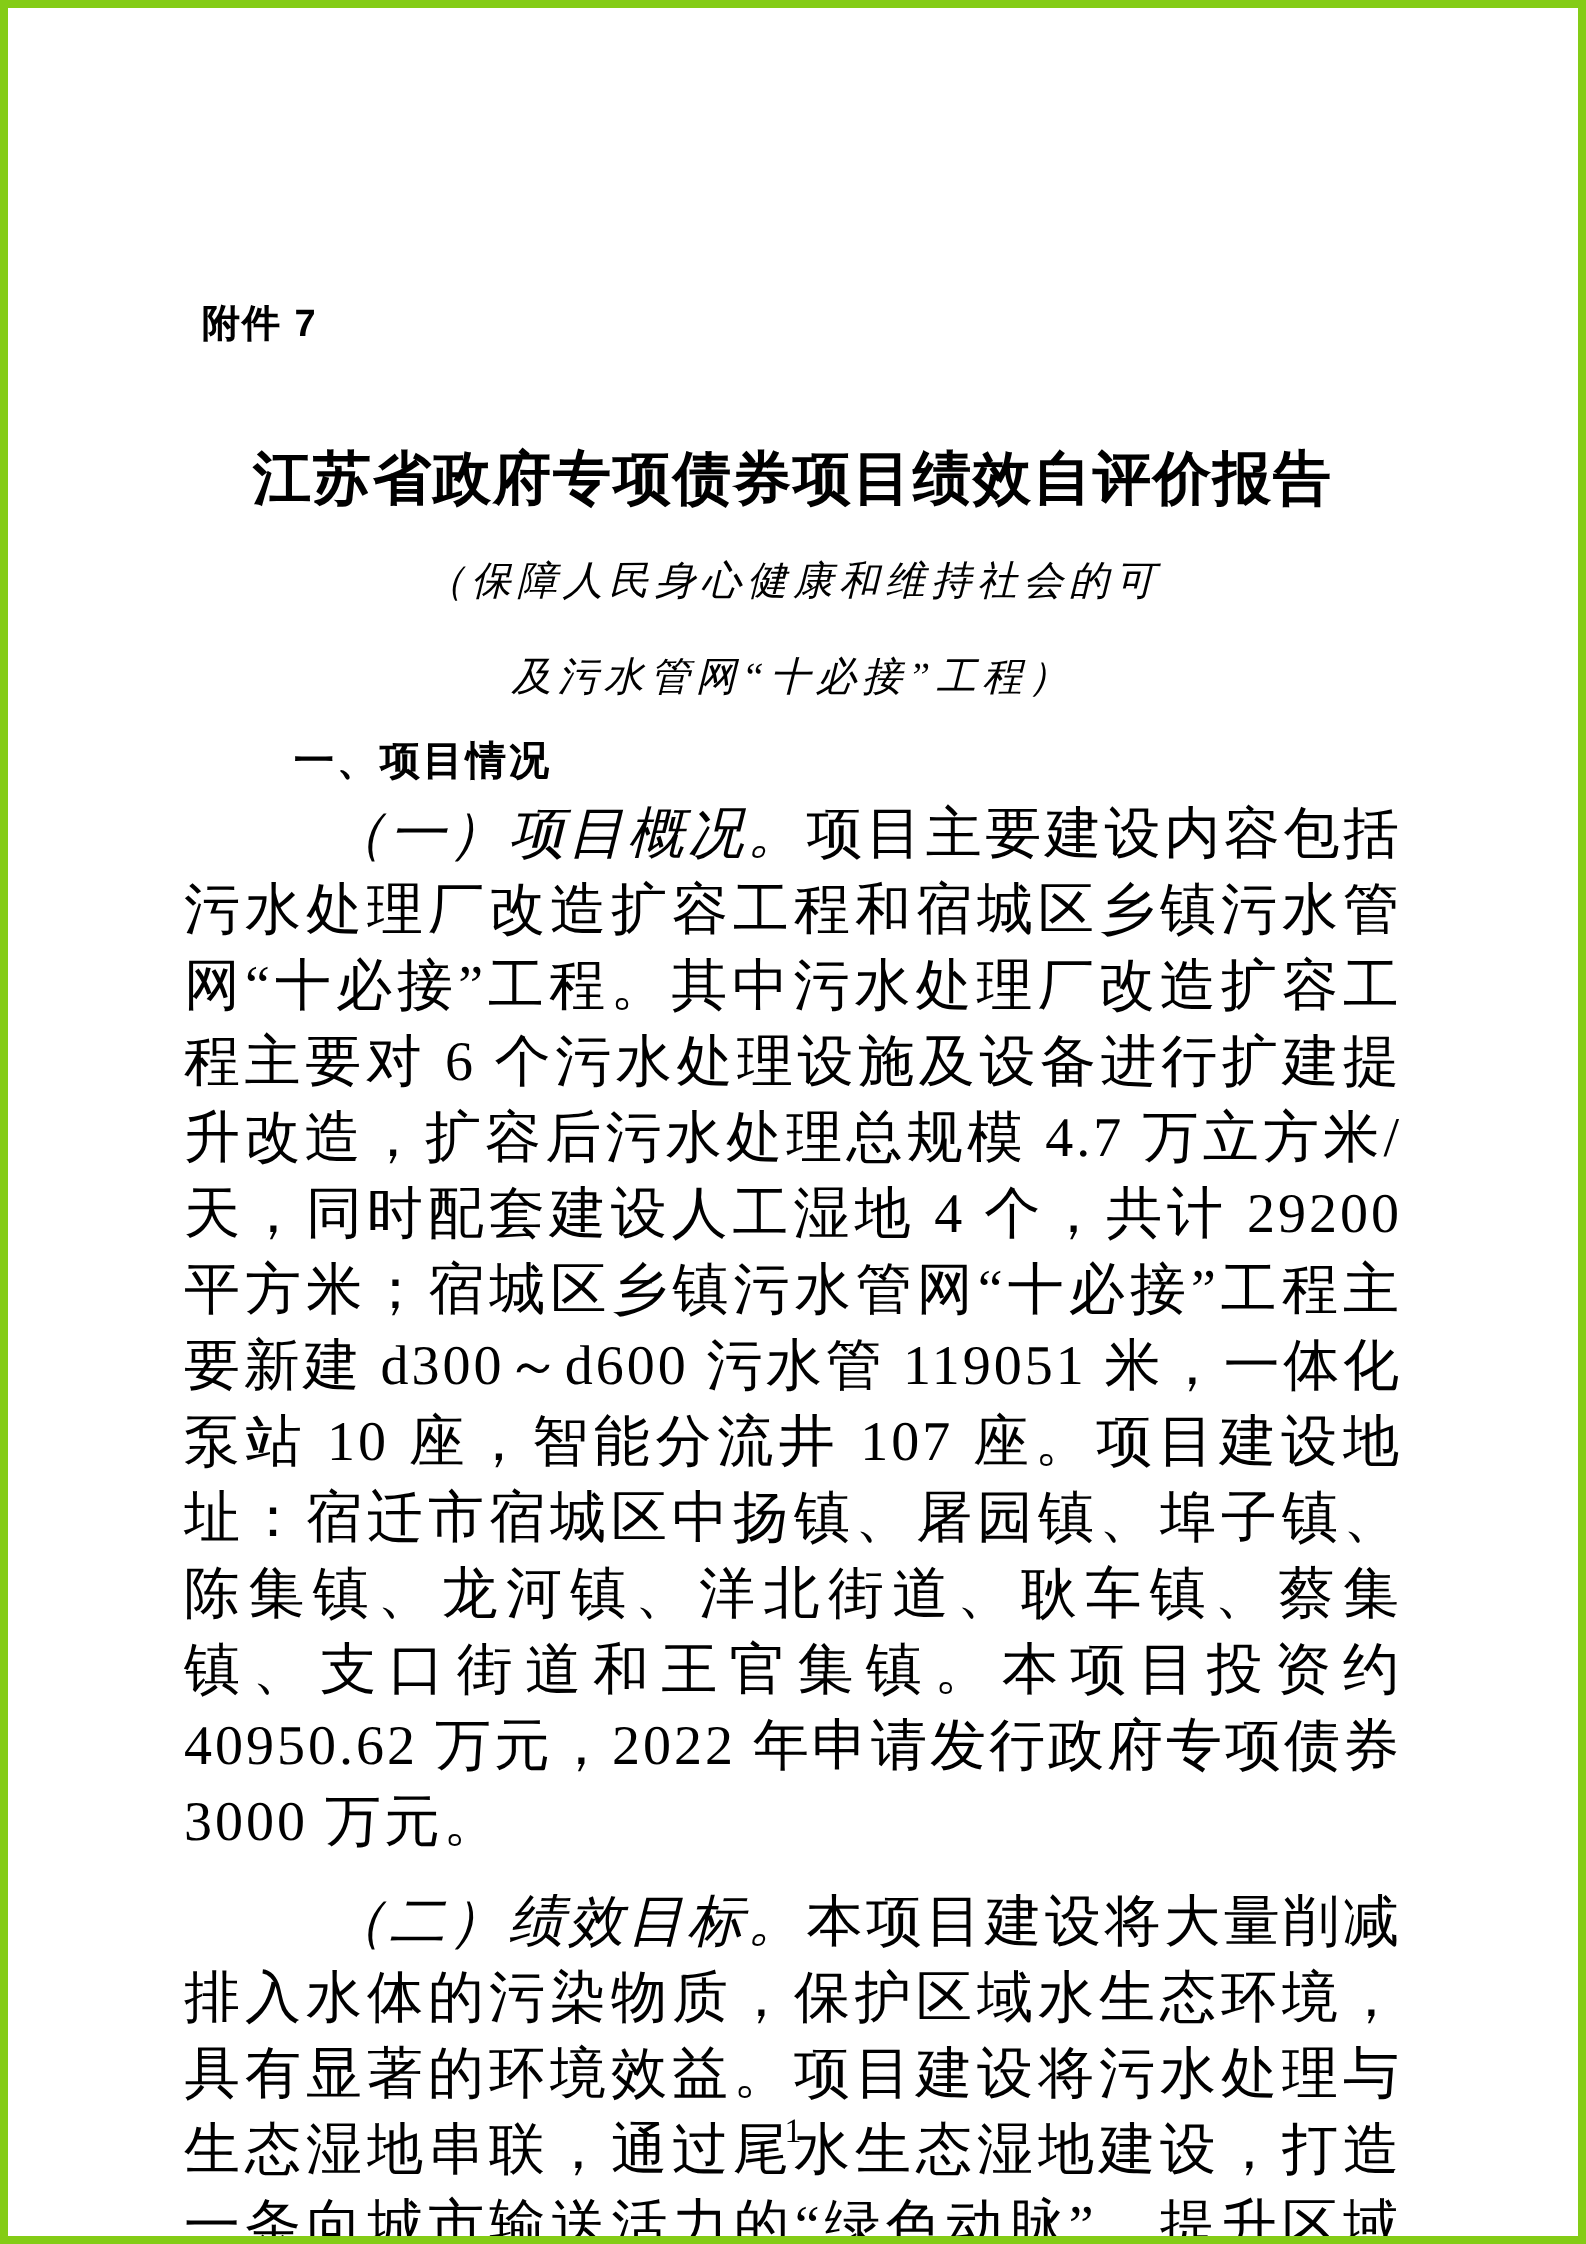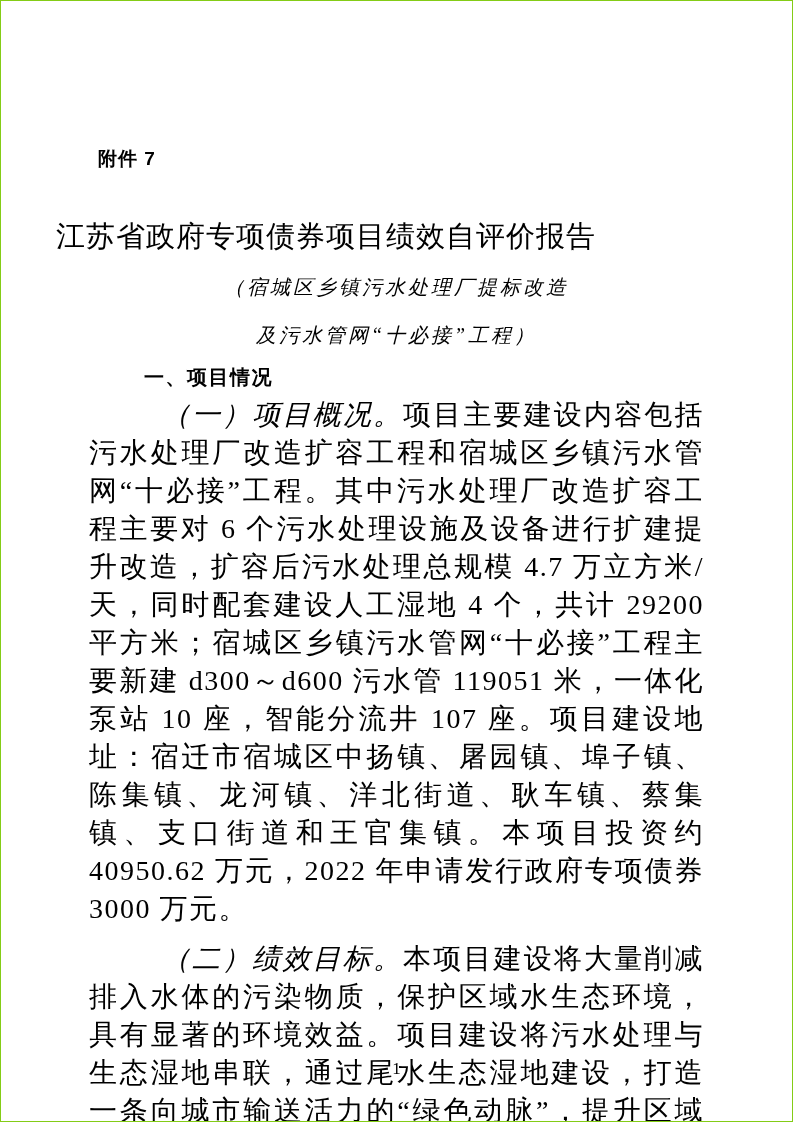--- a/index.html
+++ b/index.html
@@ -6,36 +6,37 @@
     margin: 0;
     padding: 0;
     background: #ffffff;
   }
   .page {
     position: relative;
     width: 793px;
     height: 1122px;
     box-sizing: border-box;
     background: #ffffff;
-    border: 1px solid #84cc16;
+    border: 4px solid #84cc16;
     overflow: hidden;
     color: #000000;
     font-family: "Liberation Serif", "DejaVu Serif", serif;
   }
   .attachment {
     margin: 145px 0 0 97px;
     font-family: "Liberation Sans", "DejaVu Sans", sans-serif;
     font-weight: bold;
     font-size: 19px;
     letter-spacing: 1px;
   }
   .title {
     margin: 45px 55px 0 55px;
+    text-align: center;
     font-size: 29px;
-    font-weight: normal;
+    font-weight: bold;
     letter-spacing: 1px;
     font-family: "Liberation Serif", "DejaVu Serif", serif;
   }
   .subtitle {
     margin-top: 17px;
     text-align: center;
     font-size: 20px;
     font-style: italic;
     letter-spacing: 3px;
     font-family: "Liberation Serif", "DejaVu Serif", serif;
@@ -77,21 +78,21 @@
 </style>
 </head>
 <body>
 
 <div class="page">
 
   <div class="attachment">附件 7</div>
 
   <h1 class="title">江苏省政府专项债券项目绩效自评价报告</h1>
 
-  <div class="subtitle">（宿城区乡镇污水处理厂提标改造</div>
+  <div class="subtitle">（保障人民身心健康和维持社会的可</div>
 
   <div class="subtitle">及污水管网“十必接”工程）</div>
 
   <h2 class="section-heading">一、项目情况</h2>
 
   <p class="para"><span class="lead">（一）项目概况。</span><span>项目主要建设内容包括污水处理厂改造扩容工程和宿城区乡镇污水管网“十必接”工程。其中污水处理厂改造扩容工程主要对 6 个污水处理设施及设备进行扩建提升改造，扩容后污水处理总规模 4.7 万立方米/天，同时配套建设人工湿地 4 个，共计 29200 平方米；宿城区乡镇污水管网“十必接”工程主要新建 d300～d600 污水管 119051 米，一体化泵站 10 座，智能分流井 107 座。项目建设地址：宿迁市宿城区中扬镇、屠园镇、埠子镇、陈集镇、龙河镇、洋北街道、耿车镇、蔡集镇、支口街道和王官集镇。本项目投资约 40950.62 万元，2022 年申请发行政府专项债券 3000 万元。</span></p>
 
   <p class="para second"><span class="lead">（二）绩效目标。</span><span>本项目建设将大量削减排入水体的污染物质，保护区域水生态环境，具有显著的环境效益。项目建设将污水处理与生态湿地串联，通过尾水生态湿地建设，打造一条向城市输送活力的“绿色动脉”，提升区域环境品质，同时污水管网的建设是城市基础设施建设的一个重要组成部分，对于保护环境，促进工农业生产，保障人民身心健康和维持社会的可</span></p>
 
   <div class="page-number">1</div>

